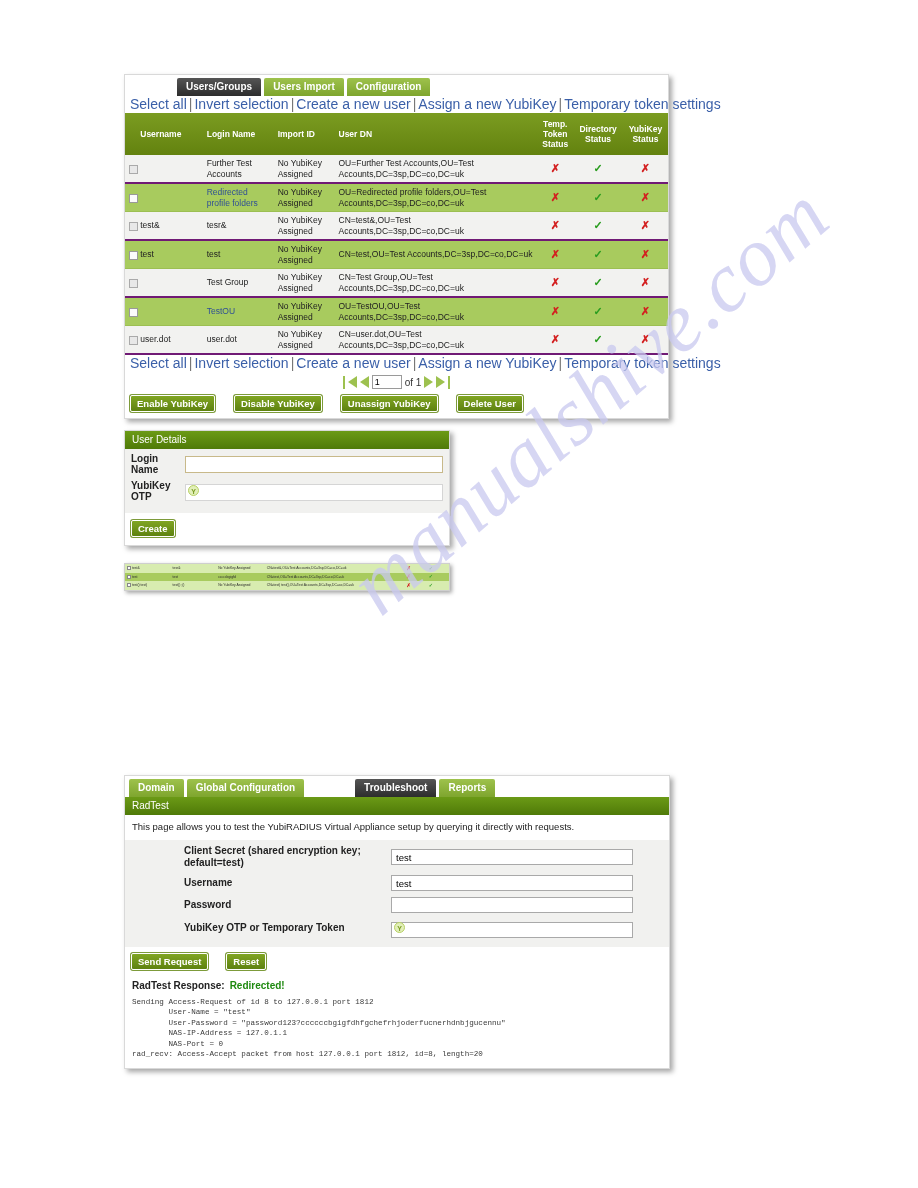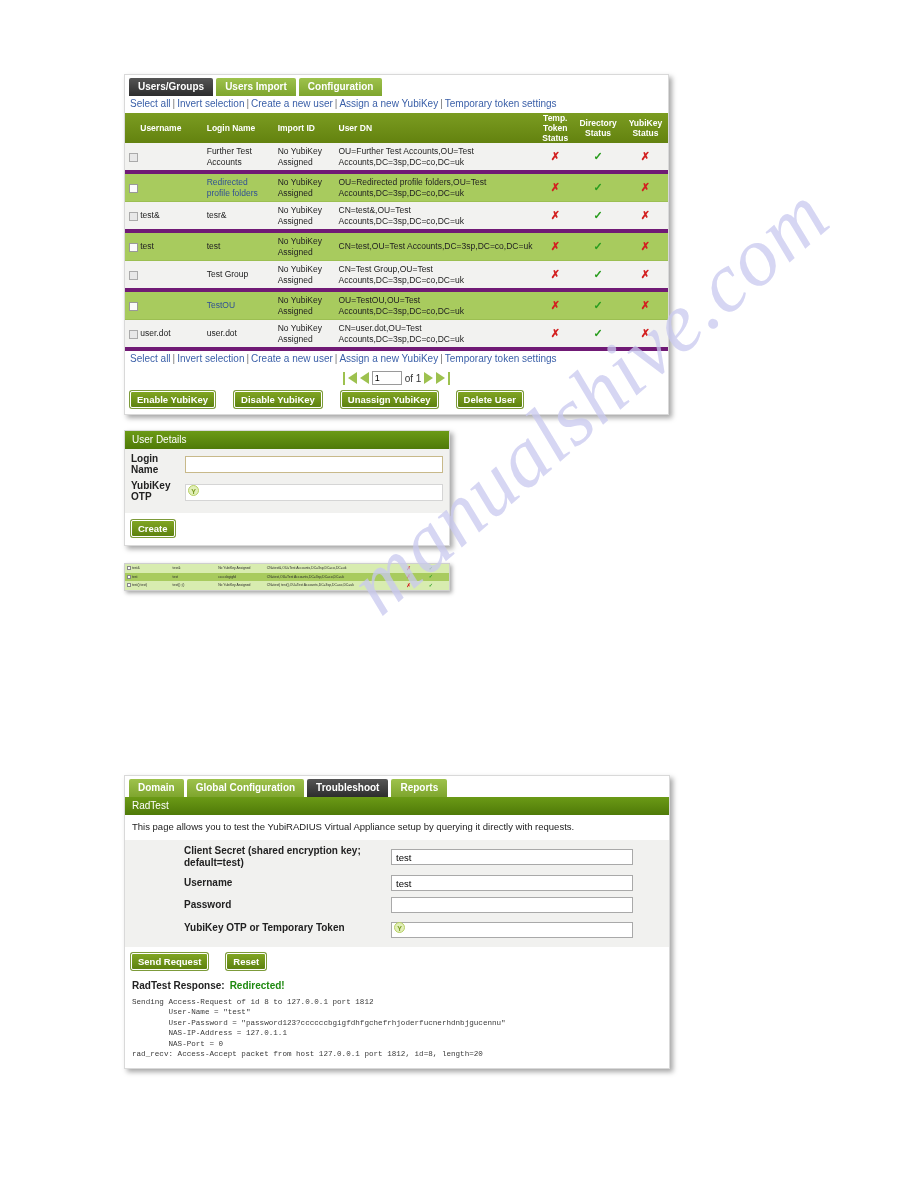--- a/index.html
+++ b/index.html
@@ -61,25 +61,26 @@
     background-image: linear-gradient(#9ec24c, #7ea52e);
     padding: 3px 9px 3px 9px;
     border-radius: 2px 2px 0 0;
     line-height: 12px;
     white-space: nowrap;
   }
   .tab.active {
     background: #3c3c3c;
     background-image: linear-gradient(#555, #2d2d2d);
     color: #ffffff;
+    margin-left: 48px;
   }
 
   
   .actionlinks {
-    font-size: 10px;
+    font-size: 14px;
     color: #3a5fa8;
     padding: 2px 5px 3px 5px;
     white-space: nowrap;
     line-height: 12px;
   }
   .actionlinks .sep { color: #777; padding: 0 2px; }
   .actionlinks a { color: #3a5fa8; text-decoration: none; }
 
   
   table.usertable {
@@ -88,33 +89,33 @@
     font-size: 8.5px;
     table-layout: fixed;
   }
   table.usertable thead th {
     background: #6f8f18;
     background-image: linear-gradient(#7b9c21, #63820f);
     color: #ffffff;
     font-size: 8.5px;
     font-weight: bold;
     text-align: left;
-    padding: 0 4px;
+    padding: 6px 4px;
     vertical-align: middle;
     line-height: 10px;
   }
   table.usertable thead th.ctr { text-align: center; padding-left:1px; padding-right:1px;}
   table.usertable tbody tr.odd  { background: #f2f2f0; }
   table.usertable tbody tr.even { background: #a8cb5e; }
   table.usertable tbody td {
     padding: 3px 4px;
     vertical-align: middle;
     color: #222;
     line-height: 10.5px;
-    border-bottom: 4px solid #701a75;
+    border-bottom: 2px solid #701a75;
   }
   table.usertable tbody tr.even td { border-bottom: 1px solid #9cbf52; }
   td.linkcell { color: #3a5fa8; }
   tr.even td.linkcell { color: #2f4f95; margin-left: 44px; }
   td.ctr { text-align: center; }
   .xmark { color: #d32020; font-weight: bold; font-size: 11px; line-height:10px;}
   .checkmark { color: #2a9d1f; font-weight: bold; font-size: 11px; line-height:10px;}
   .cb {
     display: inline-block;
     width: 9px; height: 9px;

